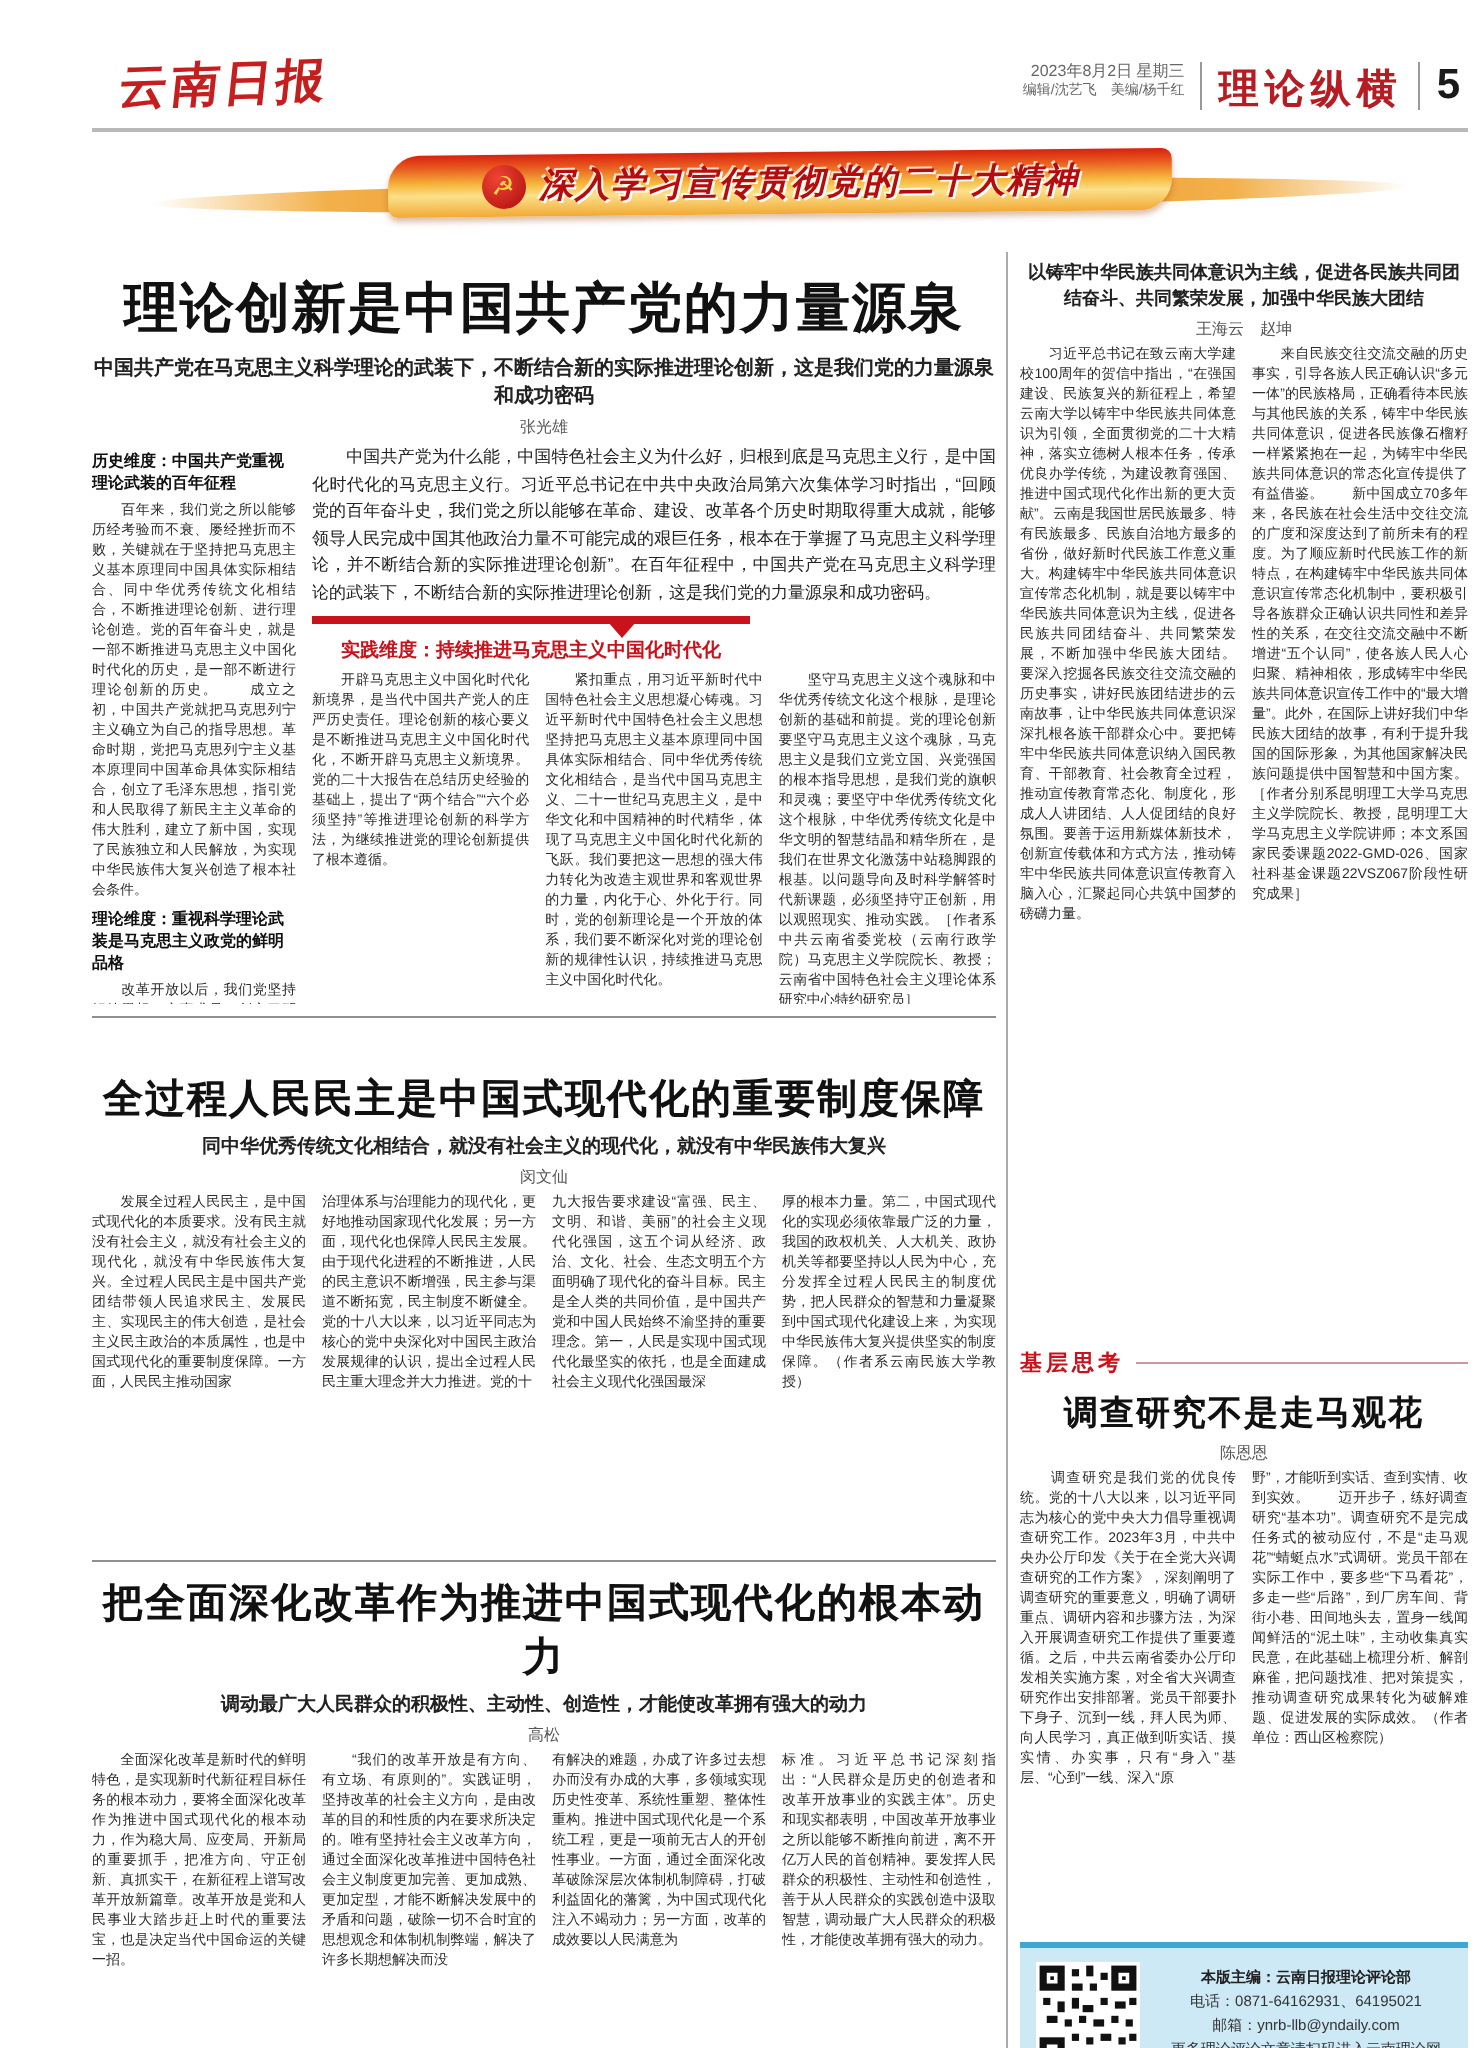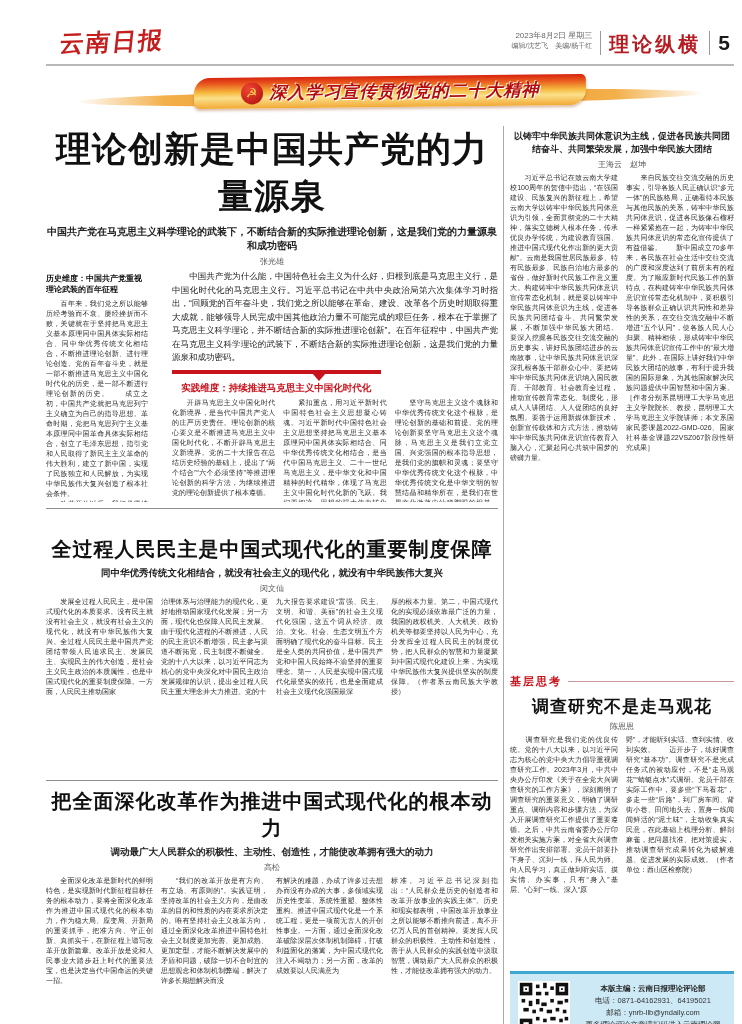--- a/index.html
+++ b/index.html
@@ -49,23 +49,23 @@
   .a-title { text-align:center; font-weight:bold; color:#111; }
   .a-sub { text-align:center; font-weight:bold; color:#222; }
   .a-author { text-align:center; font-size:8px; color:#555; margin:3px 0; }
   .body-txt { font-size:7px; line-height:10px; text-align:justify; word-break:break-all; color:#2c2c2c; }
   .colset { display:flex; gap:8px; overflow:hidden; }
   .colset > div { flex:1; min-width:0; overflow:hidden; }
   .hrule { border:0; border-top:1px solid #8f8f8f; margin:6px 0 7px; }
 
   
   .art-main { height:378px; overflow:hidden; }
-  .art-main .a-title { font-size:35px; letter-spacing:1px; margin-top:2px; }
+  .art-main .a-title { font-size:27px; letter-spacing:1px; margin-top:12px; }
   .art-main .a-sub { font-size:10px; margin-top:5px; }
-  .main-body { display:flex; gap:24px; margin-top:3px; height:308px; overflow:hidden; }
+  .main-body { display:flex; gap:8px; margin-top:3px; height:308px; overflow:hidden; }
   .side-col { width:102px; flex:0 0 auto; overflow:hidden; }
   .side-h { font-size:8px; font-weight:bold; line-height:11px; margin:3px 0 4px; color:#111; }
   .main-rest { flex:1; min-width:0; }
   .lead { font-size:8.5px; line-height:13.5px; text-align:justify; word-break:break-all; color:#222; }
   .practice-wrap { width:64%; margin:5px 0 4px; }
   .redbar { position:relative; height:4px; background:#c8131c; margin-bottom:7px; }
   .redbar::after { content:""; position:absolute; right:26%; top:3px;
     border:7px solid transparent; border-top:8px solid #c8131c; }
   .practice-h { color:#c8131c; font-size:9.5px; font-weight:bold; line-height:13px; text-align:center; }
   .main-cols { height:208px; }
@@ -136,20 +136,21 @@
       <div class="left-strip">
 
         <div class="art-main">
           <div class="a-title">理论创新是中国共产党的力量源泉</div>
           <div class="a-sub">中国共产党在马克思主义科学理论的武装下，不断结合新的实际推进理论创新，这是我们党的力量源泉和成功密码</div>
           <div class="a-author">张光雄</div>
           <div class="main-body">
             <div class="side-col">
               <div class="side-h">历史维度：中国共产党重视理论武装的百年征程</div>
               <div class="body-txt">　　百年来，我们党之所以能够历经考验而不衰、屡经挫折而不败，关键就在于坚持把马克思主义基本原理同中国具体实际相结合、同中华优秀传统文化相结合，不断推进理论创新、进行理论创造。党的百年奋斗史，就是一部不断推进马克思主义中国化时代化的历史，是一部不断进行理论创新的历史。　　成立之初，中国共产党就把马克思列宁主义确立为自己的指导思想。革命时期，党把马克思列宁主义基本原理同中国革命具体实际相结合，创立了毛泽东思想，指引党和人民取得了新民主主义革命的伟大胜利，建立了新中国，实现了民族独立和人民解放，为实现中华民族伟大复兴创造了根本社会条件。</div>
+              <div class="side-h">理论维度：重视科学理论武装是马克思主义政党的鲜明品格</div>
               <div class="body-txt">　　改革开放以后，我们党坚持解放思想、实事求是，创立了邓小平理论，形成了“三个代表”重要思想、科学发展观，开辟了中国特色社会主义道路。重视思想建党、理论强党，是马克思主义政党的鲜明品格，也是我们党的优良传统和政治优势。在百年奋斗中，党始终坚持用科学理论武装头脑、指导实践、推动工作，使全党始终保持统一的思想、坚定的意志、强大的战斗力。</div>
             </div>
             <div class="main-rest">
               <div class="lead">　　中国共产党为什么能，中国特色社会主义为什么好，归根到底是马克思主义行，是中国化时代化的马克思主义行。习近平总书记在中共中央政治局第六次集体学习时指出，“回顾党的百年奋斗史，我们党之所以能够在革命、建设、改革各个历史时期取得重大成就，能够领导人民完成中国其他政治力量不可能完成的艰巨任务，根本在于掌握了马克思主义科学理论，并不断结合新的实际推进理论创新”。在百年征程中，中国共产党在马克思主义科学理论的武装下，不断结合新的实际推进理论创新，这是我们党的力量源泉和成功密码。</div>
               <div class="practice-wrap">
                 <div class="redbar"></div>
                 <div class="practice-h">实践维度：持续推进马克思主义中国化时代化</div>
               </div>
               <div class="colset main-cols">
                 <div class="body-txt">　　开辟马克思主义中国化时代化新境界，是当代中国共产党人的庄严历史责任。理论创新的核心要义是不断推进马克思主义中国化时代化，不断开辟马克思主义新境界。党的二十大报告在总结历史经验的基础上，提出了“两个结合”“六个必须坚持”等推进理论创新的科学方法，为继续推进党的理论创新提供了根本遵循。</div>

